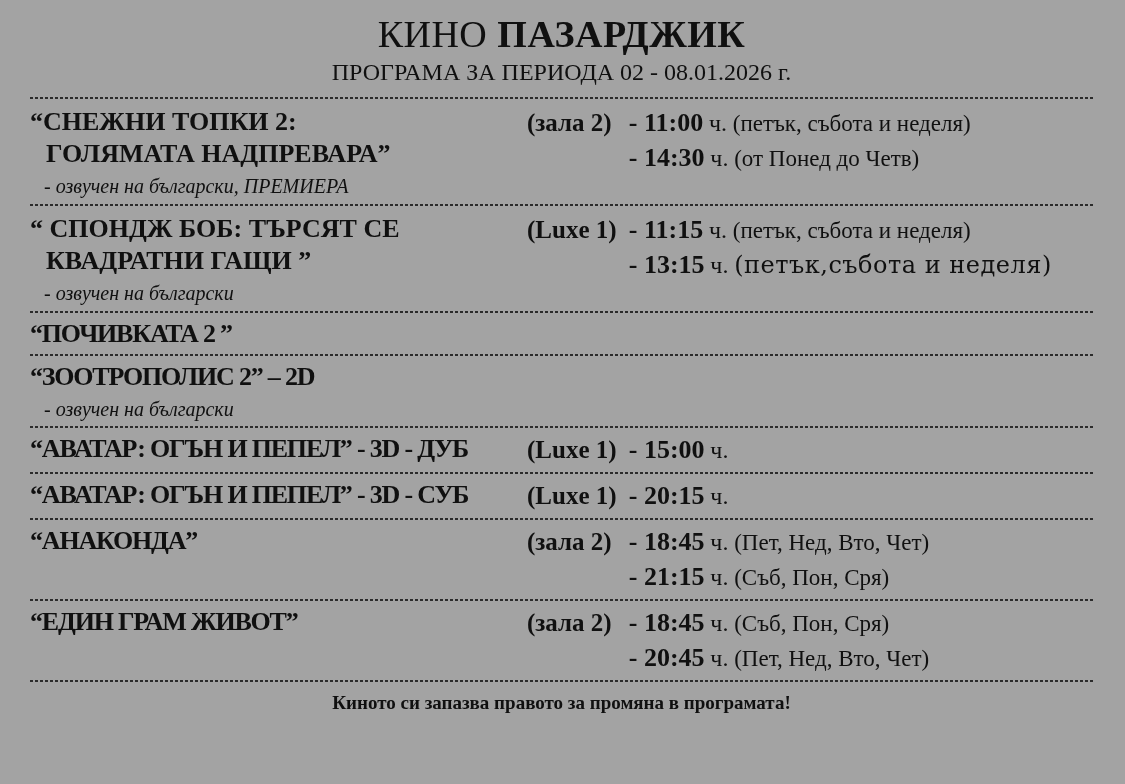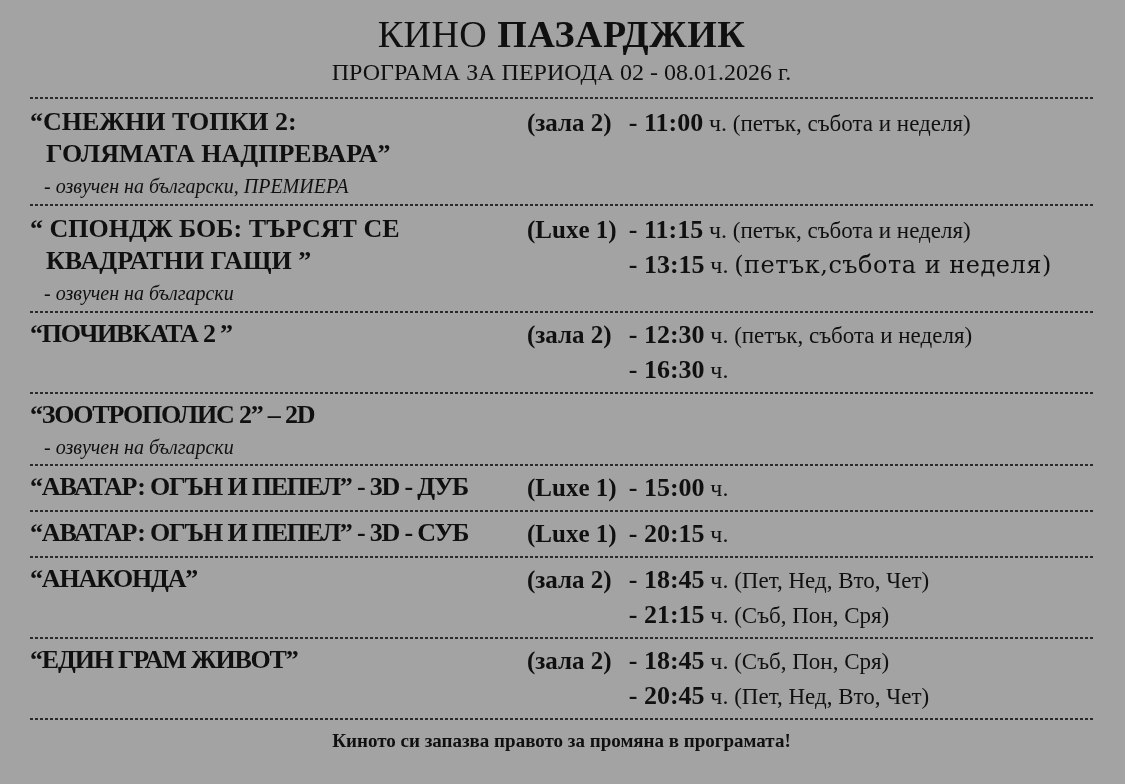--- a/index.html
+++ b/index.html
@@ -63,20 +63,26 @@
       <div class="t t2">ГОЛЯМАТА НАДПРЕВАРА”</div>
       <div class="note">- озвучен на български, ПРЕМИЕРА</div>
     </div>
     <div class="timecol">
       <div class="stline">
         <span class="hall">(зала 2)</span>
         <span class="time">- 11:00</span>
         <span class="unit">ч.</span>
         <span class="days">(петък, събота и неделя)</span>
       </div>
+      <div class="stline">
+        <span class="hall"></span>
+        <span class="time">- 14:30</span>
+        <span class="unit">ч.</span>
+        <span class="days">(от Понед до Четв)</span>
+      </div>
     </div>
   </div>
 
   <div class="sep"></div>
 
   <div class="row">
     <div class="titlecol">
       <div class="t">“ СПОНДЖ БОБ: ТЪРСЯТ СЕ</div>
       <div class="t t2">КВАДРАТНИ ГАЩИ ”</div>
       <div class="note">- озвучен на български</div>
@@ -96,34 +102,20 @@
       </div>
     </div>
   </div>
 
   <div class="sep"></div>
 
   <div class="row cond r-snug">
     <div class="titlecol">
       <div class="t">“ПОЧИВКАТА 2 ”</div>
     </div>
-    <div class="timecol">
-      <div class="stline">
-        <span class="hall">(зала 2)</span>
-        <span class="time">- 12:30</span>
-        <span class="unit">ч.</span>
-        <span class="days">(петък, събота и неделя)</span>
-      </div>
-      <div class="stline">
-        <span class="hall"></span>
-        <span class="time">- 16:30</span>
-        <span class="unit">ч.</span>
-        <span class="days"></span>
-      </div>
-    </div>
   </div>
 
   <div class="sep"></div>
 
   <div class="row cond r-snug">
     <div class="titlecol">
       <div class="t">“ЗООТРОПОЛИС 2” – 2D</div>
       <div class="note">- озвучен на български</div>
     </div>
   </div>

